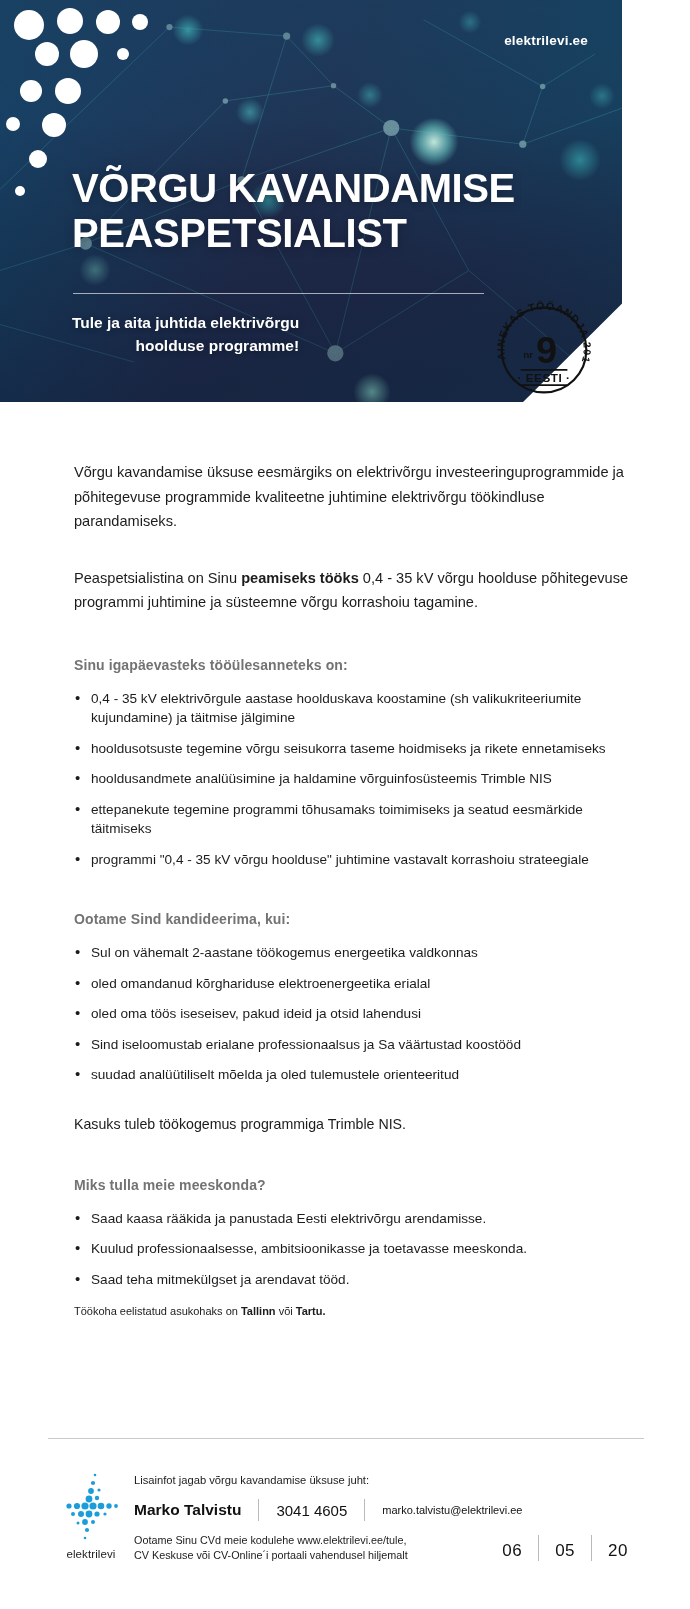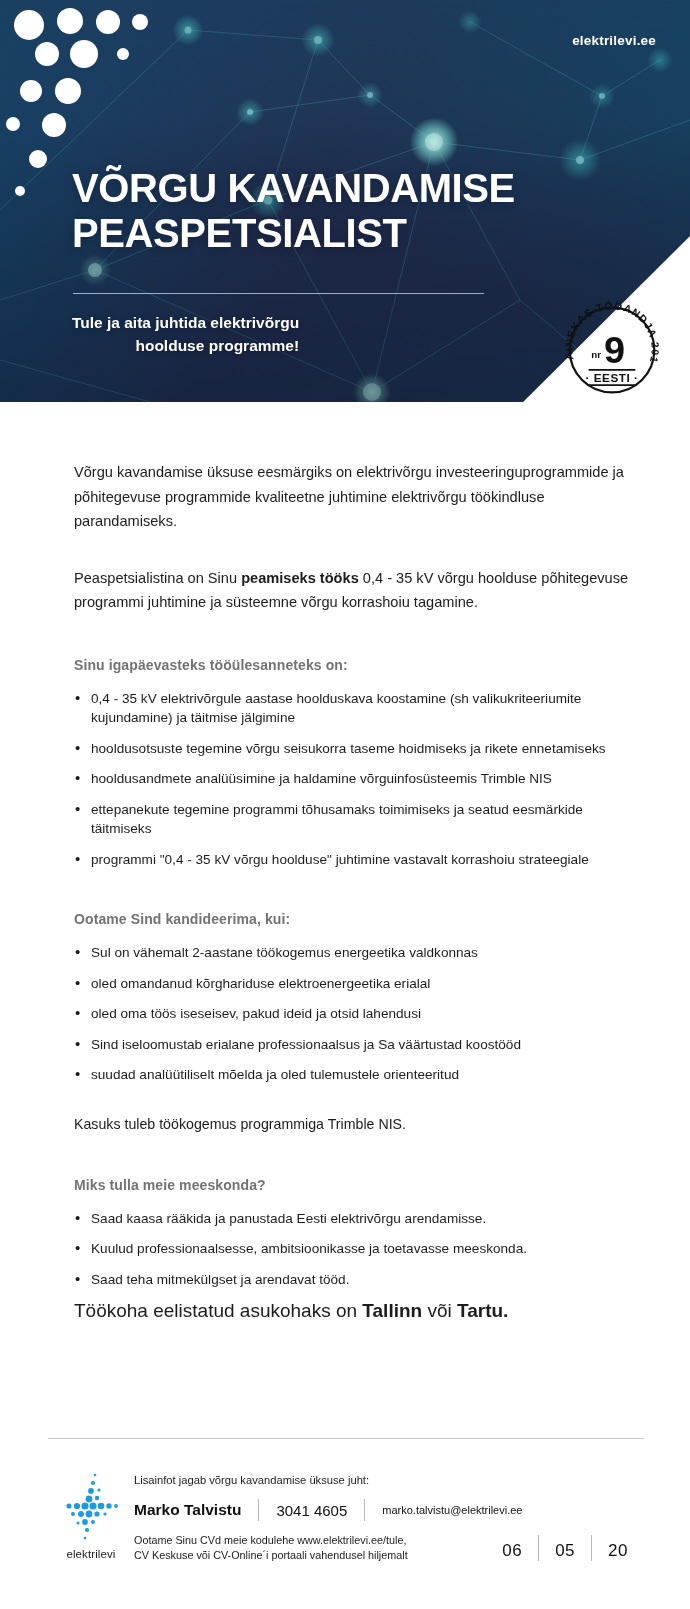--- a/index.html
+++ b/index.html
@@ -8,21 +8,21 @@
     width:690px; height:1609px;
     font-family:"Liberation Sans", sans-serif;
     color:#1a1a1a;
     overflow:hidden;
     position:relative;
   }
 
   
   .hero {
     position:relative;
-    width:690px; height:402px;
+    width:622px; height:402px;
     overflow:hidden;
     background:#ffffff;
   }
   .hero-clip {
     position:absolute; inset:0;
     clip-path: polygon(0 0, 690px 0, 690px 236px, 523px 402px, 0 402px);
     -webkit-clip-path: polygon(0 0, 690px 0, 690px 236px, 523px 402px, 0 402px);
     overflow:hidden;
   }
   .hero-bg {
@@ -118,21 +118,21 @@
     font-size:13.6px; line-height:19.5px;
     color:#1c1c1c;
     margin-bottom:11px;
   }
   ul.bullets li:before {
     content:"•";
     position:absolute; left:1px; top:-1px;
     font-size:15px; color:#1c1c1c;
   }
   .note { font-size:14.2px; line-height:22px; margin-top:28px; color:#1c1c1c; }
-  .loc  { font-size:19px; line-height:22px; color:#1c1c1c; }
+  .loc  { font-size:11px; line-height:22px; color:#1c1c1c; }
 
   
   .footer-rule {
     position:absolute; left:48px; top:1438px;
     width:596px; height:1px; background:#c9c9c9;
   }
   .footer {
     position:absolute; left:0; top:1455px;
     width:690px; height:154px;
     padding:0 40px 0 48px;

